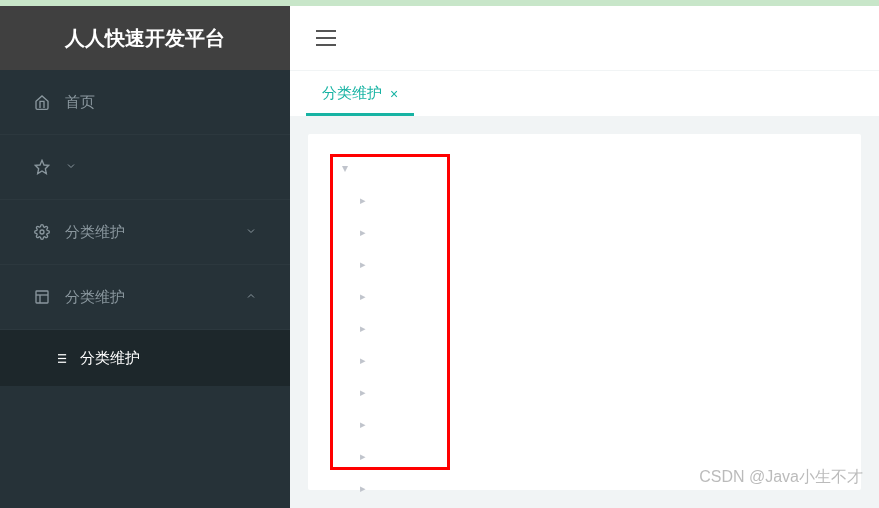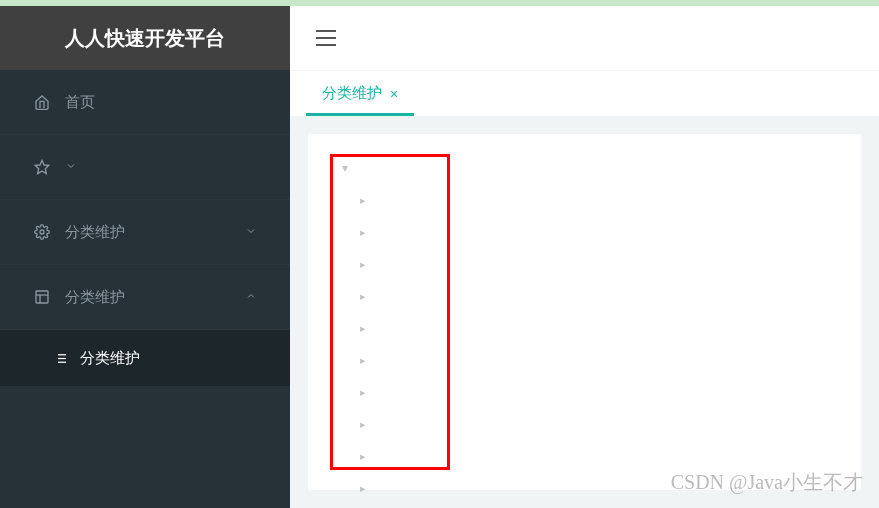--- a/index.html
+++ b/index.html
@@ -173,27 +173,26 @@
       display: flex;
       align-items: center;
     }
     .tree-node .node-caret {
       color: #c0c4cc;
       font-size: 11px;
       cursor: pointer;
     }
     .watermark {
       position: absolute;
-      bottom: 12px;
+      bottom: 20px;
       right: 16px;
       color: rgba(120,120,120,0.5);
-      font-size: 20px;
+      font-size: 16px;
       pointer-events: none;
       z-index: 20;
-      font-family: Liberation Serif, serif;
     }
   </style>
 </head>
 <body>
 
 <div class="top-strip"></div>
 <div class="container">
 
   <aside class="sidebar">
     <div class="brand">

